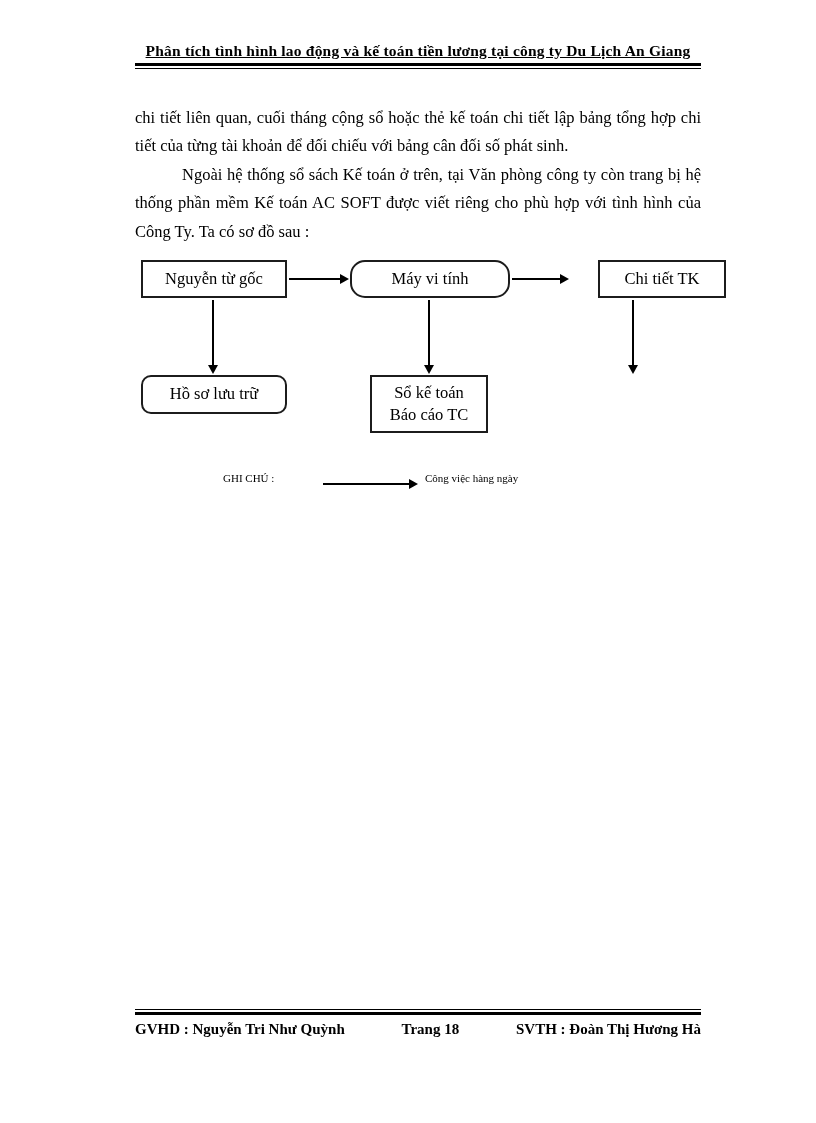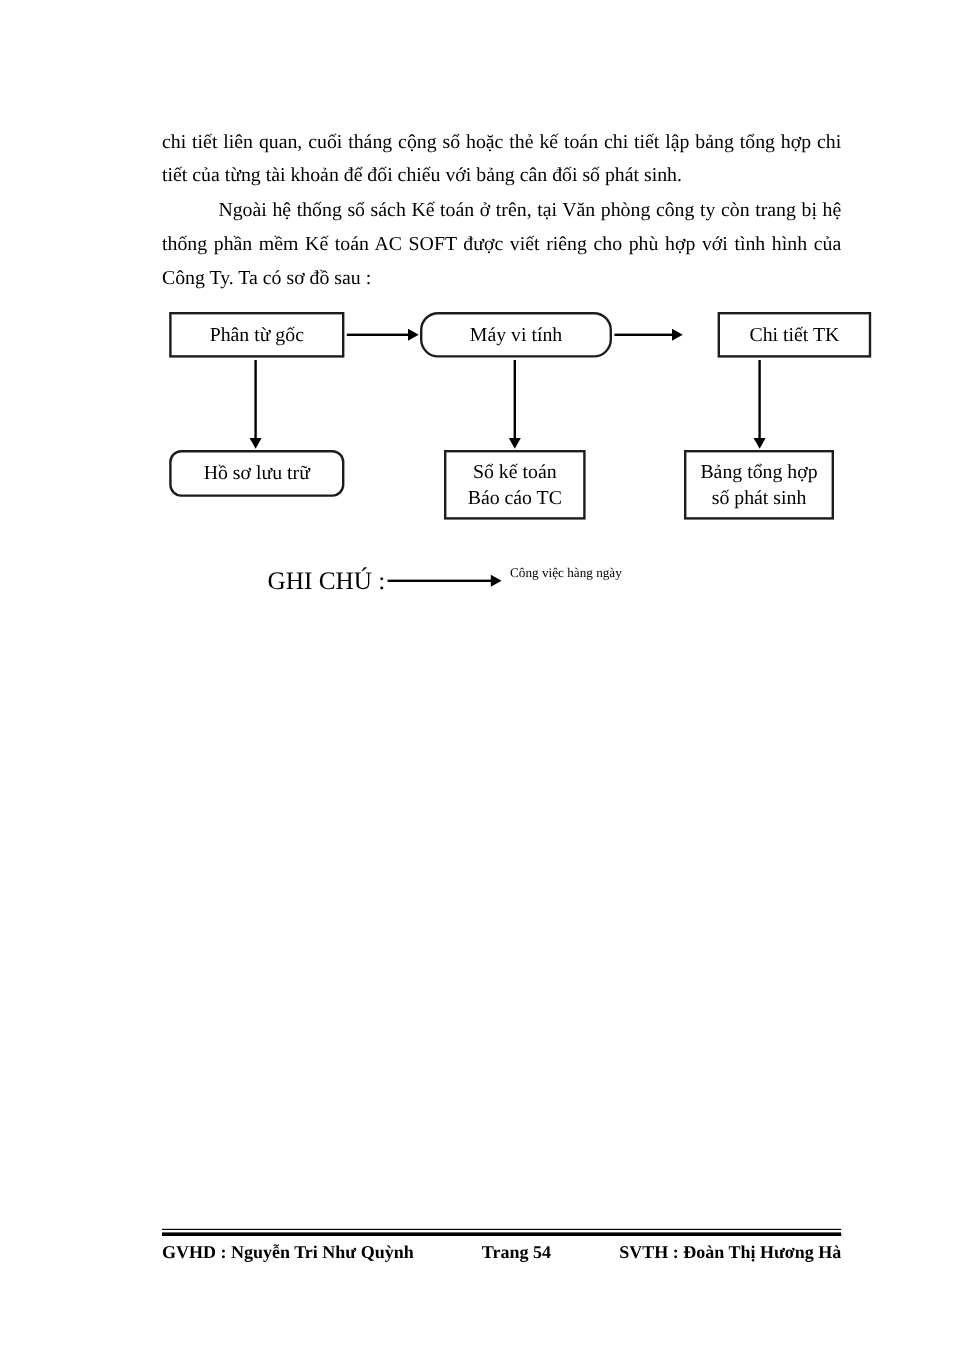--- a/index.html
+++ b/index.html
@@ -79,31 +79,30 @@
 
   .varrow { position: absolute; width: 10px; }
   .varrow .shaft { position: absolute; left: 4px; top: 0; bottom: 8px; width: 0; border-left: 2px solid #000; }
   .varrow .head  { position: absolute; left: 0; bottom: 0; width: 0; height: 0;
                    border-left: 5px solid transparent; border-right: 5px solid transparent; border-top: 9px solid #000; }
   .varrow-1 { left: 208px; top: 300px; height: 74px; }
   .varrow-2 { left: 424px; top: 300px; height: 74px; }
   .varrow-3 { left: 628px; top: 300px; height: 74px; }
 
   
-  .legend-label   { position: absolute; left: 223px; top: 472px; font-size: 21px; }
+  .legend-label   { position: absolute; left: 223px; top: 472px; font-size: 11px; }
   .legend-arrow   { left: 323px; top: 478px; width: 95px; }
   .legend-meaning { position: absolute; left: 425px; top: 472px; font-size: 11px; font-family: Liberation Serif, serif; }
 
   
   .footer {
     position: absolute;
     left: 135px;
     top: 1009px;
     width: 566px;
-    margin-top: 15px;
   }
   .footer-rule {
     height: 2px;
     border-top: 1px solid #000;
     border-bottom: 3px solid #000;
   }
   .footer-row {
     margin-top: 6px;
     display: flex;
     justify-content: space-between;
@@ -111,45 +110,45 @@
     font-size: 15px;
     font-weight: bold;
     white-space: nowrap;
   }
 </style>
 </head>
 <body>
 
 <div class="page">
 
+  <div class="header">
+    <div class="header-title">Phân tích tình hình lao động và kế toán tiền lương tại công ty Du Lịch An Giang</div>
+    <div class="header-rule"></div>
+  </div>
 
   <div class="body-text">
     <p>chi tiết liên quan, cuối tháng cộng sổ hoặc thẻ kế toán chi tiết lập bảng tổng hợp chi tiết của từng tài khoản để đối  chiếu với  bảng cân đối  số phát sinh.</p>
     <p class="indent">Ngoài hệ thống sổ sách Kế toán ở trên, tại Văn phòng công ty còn trang bị hệ thống phần mềm Kế toán AC SOFT được viết riêng cho phù hợp với tình hình của Công Ty. Ta có sơ đồ sau :</p>
   </div>
 
   <div class="flow-box box-chung-tu">
-    <span class="box-label">Phân từ gốc</span>
+    <span class="box-label">Nguyễn từ gốc</span>
   </div>
   <div class="flow-box box-may-vi-tinh">
     <span class="box-label">Máy vi tính</span>
   </div>
   <div class="flow-box box-chi-tiet-tk">
     <span class="box-label">Chi tiết TK</span>
   </div>
   <div class="flow-box box-ho-so">
     <span class="box-label">Hồ sơ lưu trữ</span>
   </div>
   <div class="flow-box box-so-ke-toan">
     <span class="box-label">Sổ kế toán
 Báo cáo TC</span>
-  </div>
-  <div class="flow-box box-bang-tong">
-    <span class="box-label">Bảng tổng hợp
-số phát sinh</span>
   </div>
 
   <div class="harrow harrow-1">
     <span class="shaft"></span>
     <span class="head"></span>
   </div>
   <div class="harrow harrow-2">
     <span class="shaft"></span>
     <span class="head"></span>
   </div>
@@ -170,18 +169,18 @@
   <div class="harrow legend-arrow">
     <span class="shaft"></span>
     <span class="head"></span>
   </div>
   <div class="legend-meaning">Công việc hàng ngày</div>
 
   <div class="footer">
     <div class="footer-rule"></div>
     <div class="footer-row">
       <span>GVHD : Nguyễn Tri Như Quỳnh</span>
-      <span>Trang 54</span>
+      <span>Trang 18</span>
       <span>SVTH : Đoàn Thị Hương Hà</span>
     </div>
   </div>
 
 </div>
 
 </body></html>

